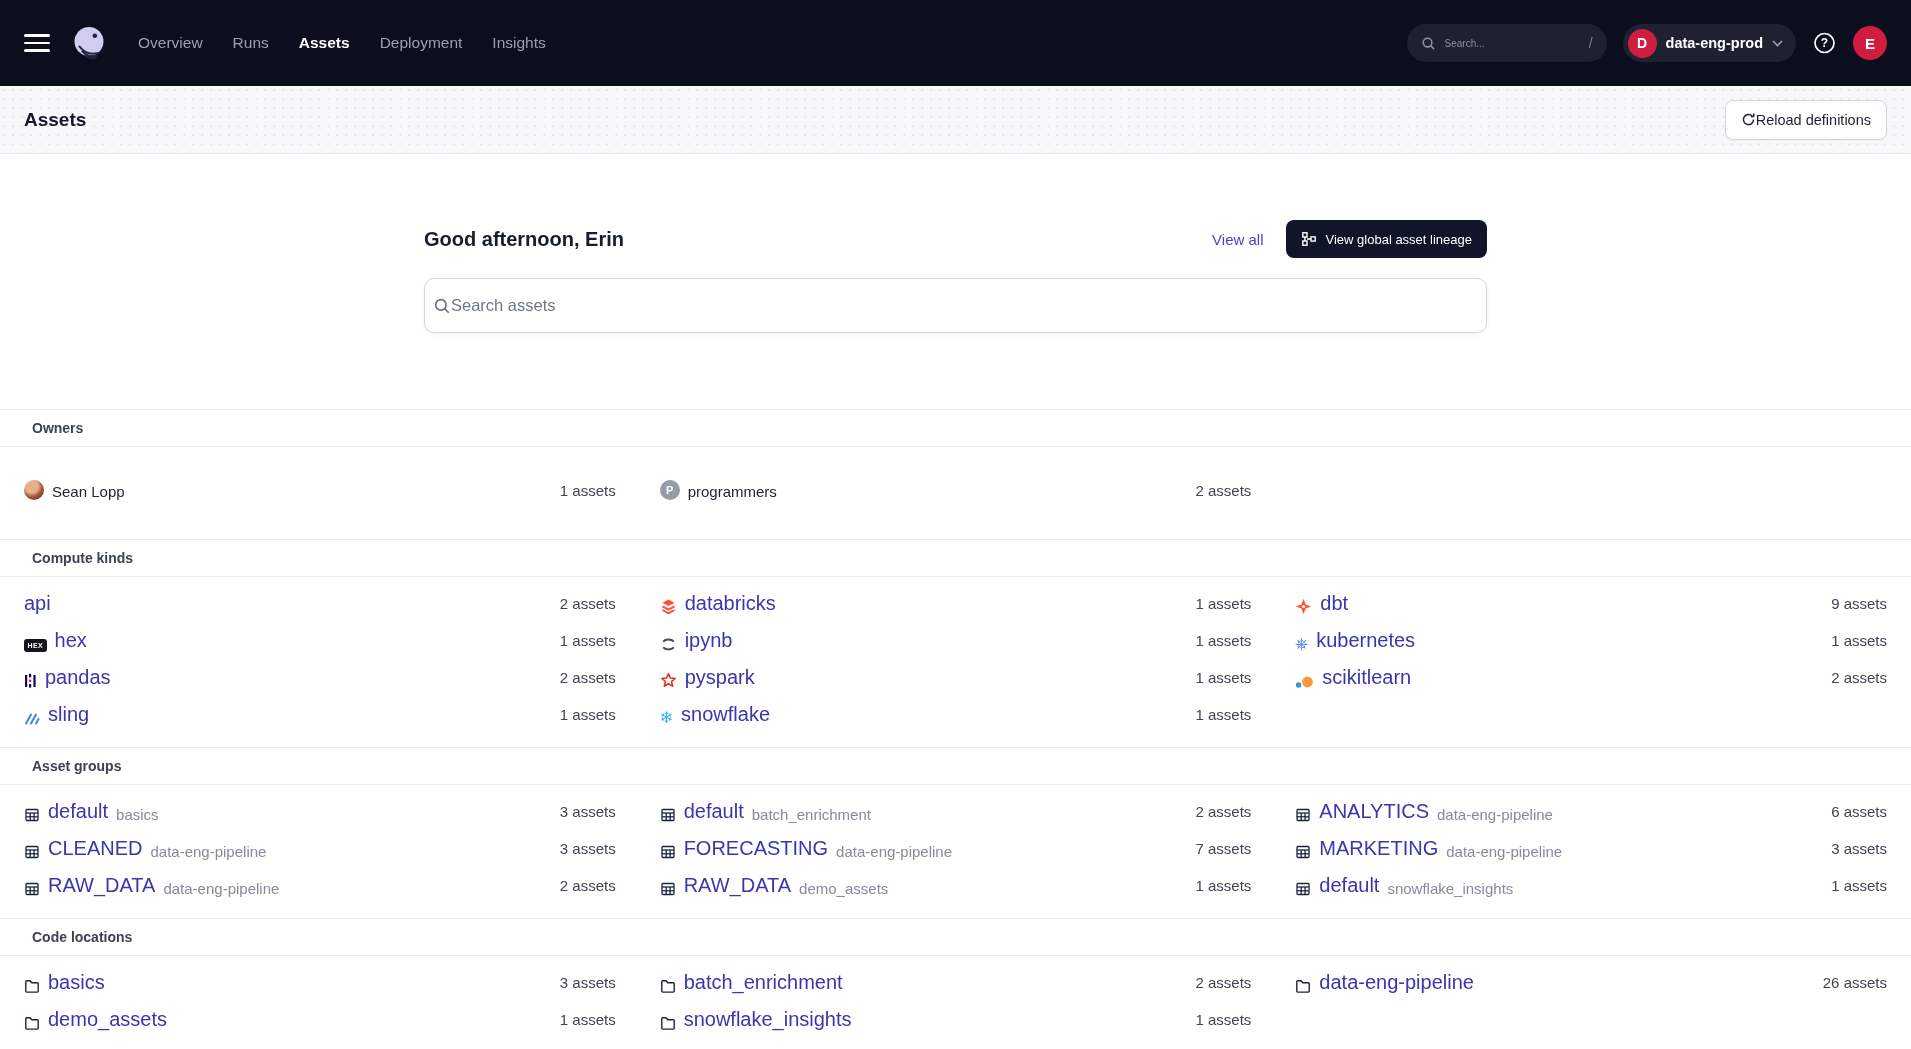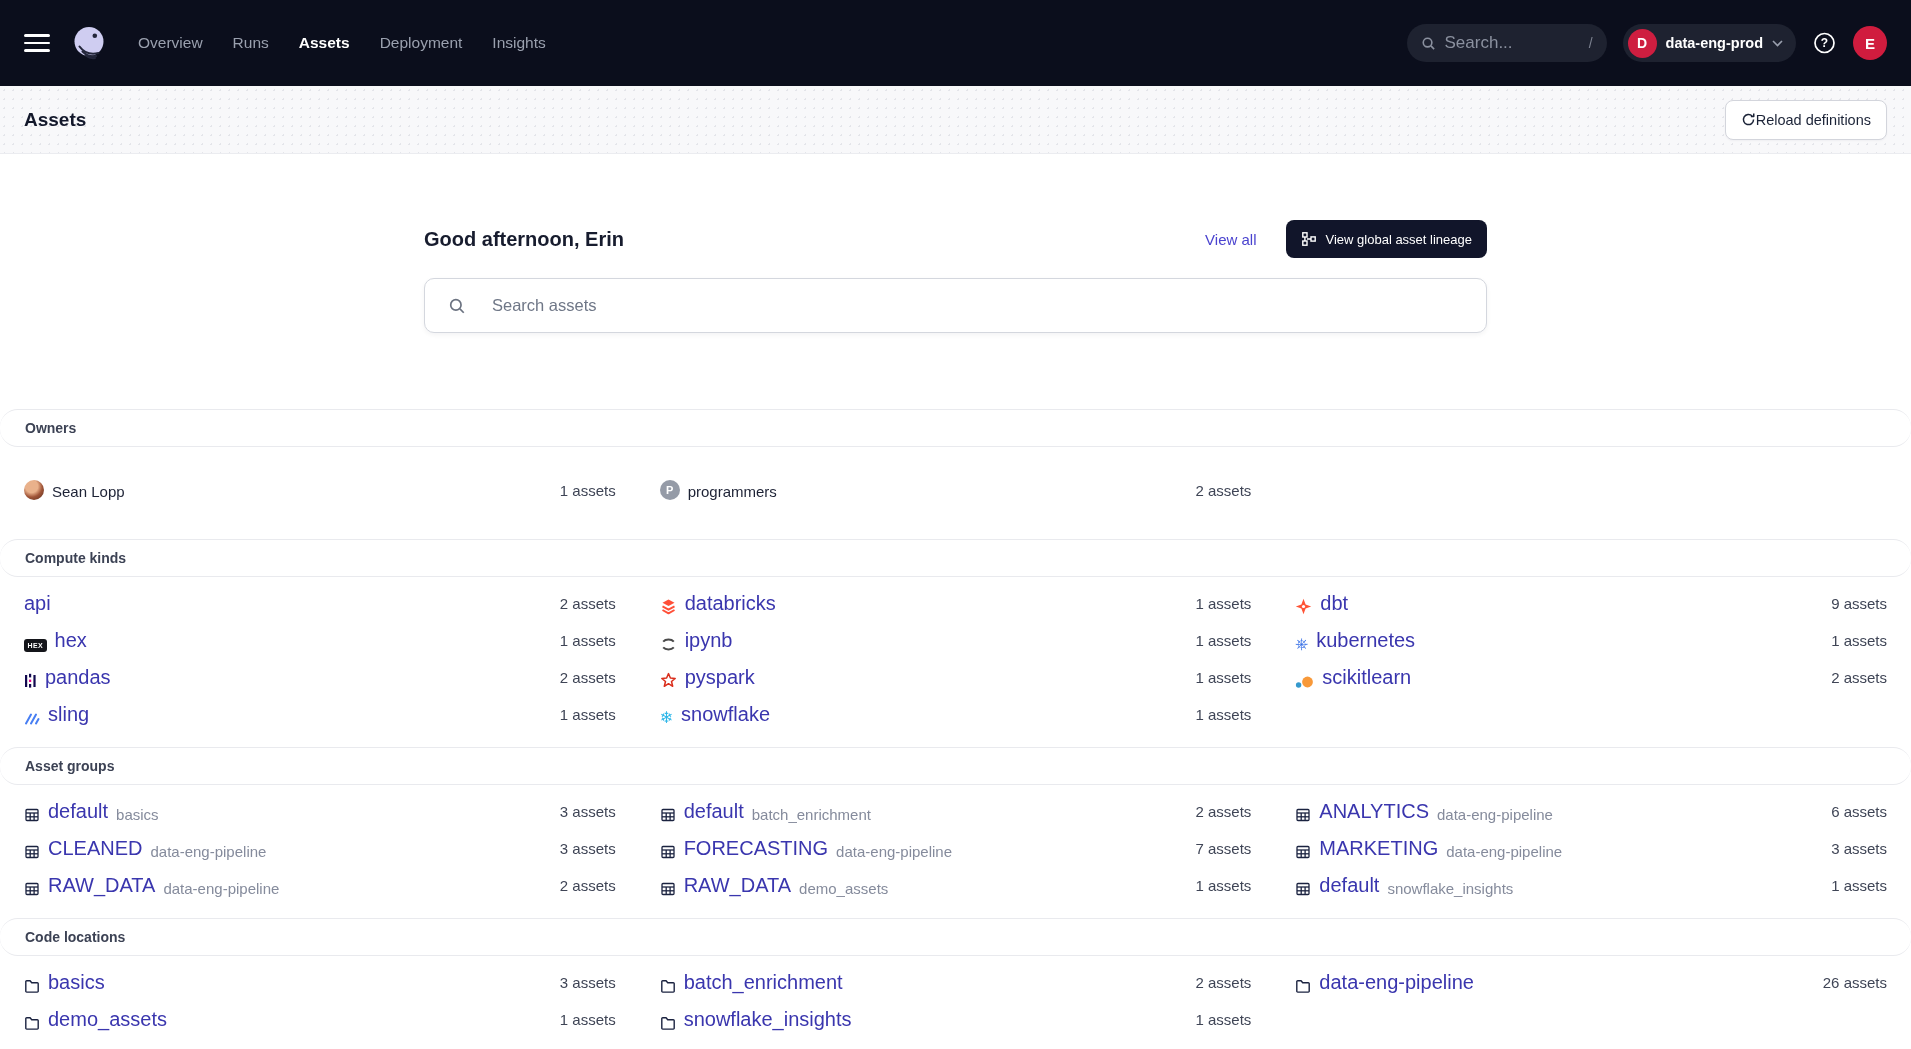--- a/index.html
+++ b/index.html
@@ -9,48 +9,48 @@
   
   .topnav { height: 86px; background: #0b0e1c; display: flex; align-items: center; padding: 0 24px; }
   .hamburger { width: 26px; height: 18px; display: flex; flex-direction: column; justify-content: space-between; cursor: pointer; margin-right: 18px; background: none; border: none; }
   .hamburger span { display: block; height: 2.6px; background: #ffffff; border-radius: 2px; }
   .logo { margin-right: 28px; display: flex; align-items: center; }
   .primary-nav { display: flex; align-items: center; gap: 30px; }
   .nav-link { font-size: 15.5px; color: #9aa0ae; text-decoration: none; cursor: pointer; }
   .nav-link.active { color: #ffffff; font-weight: 700; }
   .topnav-right { margin-left: auto; display: flex; align-items: center; gap: 16px; }
   .nav-search { width: 200px; height: 38px; background: #1e2230; border-radius: 19px; display: flex; align-items: center; padding: 0 14px; gap: 9px; color: #8b919f; }
-  .nav-search input { flex: 1; background: transparent; border: none; outline: none; color: #5eead4; font-size: 17px; width: 90px; font-family: "Liberation Sans", sans-serif; }
+  .nav-search input { flex: 1; background: transparent; border: none; outline: none; color: #5eead4; font-size: 10px; width: 90px; font-family: "Liberation Sans", sans-serif; }
   .nav-search input::placeholder { color: #8b919f; }
   .nav-search .slash { color: #7c8290; font-size: 14px; }
   .deploy-pill { height: 38px; background: #1e2230; border-radius: 19px; display: flex; align-items: center; gap: 9px; padding: 0 13px 0 5px; cursor: pointer; border: none; }
   .deploy-initial { width: 29px; height: 29px; border-radius: 50%; background: #ce1e40; color: #fff; font-size: 14px; font-weight: 700; display: flex; align-items: center; justify-content: center; }
   .deploy-name { color: #ffffff; font-size: 14.5px; font-weight: 600; }
   .help-btn { background: none; border: none; cursor: pointer; display: flex; }
   .nav-avatar { width: 34px; height: 34px; border-radius: 50%; background: #d01c3e; color: #fff; font-size: 15px; font-weight: 700; display: flex; align-items: center; justify-content: center; cursor: pointer; border: none; }
 
   
   .page-header { height: 68px; background: #f8f8fa; background-image: radial-gradient(#e4e5ea 1px, transparent 1px); background-size: 9px 9px; border-bottom: 1px solid #ebecf0; display: flex; align-items: center; justify-content: space-between; padding: 0 24px; }
   .page-title { font-size: 19px; font-weight: 700; color: #13182b; }
   .reload-btn { display: flex; align-items: center; background: #ffffff; border: 1px solid #d3d5dc; border-radius: 8px; height: 40px; padding: 0 15px; font-size: 14.5px; color: #1b2337; cursor: pointer; font-family: "Liberation Sans", sans-serif; box-shadow: 0 1px 2px rgba(16,22,40,.04); }
 
   
   .hero { width: 1063px; margin: 66px auto 0 auto; }
   .hero-row { display: flex; align-items: center; justify-content: space-between; margin-bottom: 20px; }
   .greeting { font-size: 20px; font-weight: 700; color: #171c2e; }
-  .hero-actions { display: flex; align-items: center; gap: 29px; }
+  .hero-actions { display: flex; align-items: center; gap: 22px; }
   .view-all { color: #4a43cf; font-size: 15px; text-decoration: none; cursor: pointer; }
   .lineage-btn { display: flex; align-items: center; gap: 9px; background: #11152a; color: #ffffff; border: none; border-radius: 8px; height: 38px; padding: 0 15px; font-size: 13px; cursor: pointer; font-family: "Liberation Sans", sans-serif; }
-  .asset-search { height: 55px; background: #fff; border: 1px solid #d4d7de; border-radius: 10px; box-shadow: 0 2px 5px rgba(16,22,40,.05); display: flex; align-items: center; gap: 26px; padding: 0 23px; }
+  .asset-search { height: 55px; background: #fff; border: 1px solid #d4d7de; border-radius: 10px; box-shadow: 0 2px 5px rgba(16,22,40,.05); display: flex; align-items: center; gap: 0; padding: 0 8px; }
   .asset-search input { flex: 1; border: none; outline: none; font-size: 16.5px; color: #1d2235; font-family: "Liberation Sans", sans-serif; }
   .asset-search input::placeholder { color: #6f7787; }
 
   
   #sections { margin-top: 76px; }
-  .section-header { border-top: 1px solid #e9eaee; border-bottom: 1px solid #e9eaee; padding: 10px 25px; font-size: 14px; font-weight: 600; color: #3c4254; border-radius: 18px; }
+  .section-header { border-top: 1px solid #e9eaee; border-bottom: 1px solid #e9eaee; padding: 10px 32px; font-size: 14px; font-weight: 600; color: #3c4254; }
   .section-rows { padding: 8px 0 14px 0; }
   .grid-row { display: grid; grid-template-columns: repeat(3, 1fr); column-gap: 44px; padding: 0 24px; height: 37px; align-items: center; }
   .grid-row.owner-row { height: 70px; }
   .cell { display: flex; align-items: center; justify-content: space-between; min-width: 0; }
   .cell-left { display: flex; align-items: flex-end; gap: 8px; min-width: 0; cursor: pointer; text-decoration: none; }
   .link-name { color: #3a36ae; font-size: 20px; font-weight: 500; white-space: nowrap; }
   .plain-name { color: #1d2235; font-size: 15px; white-space: nowrap; }
   .secondary-name { color: #858b9c; font-size: 15px; white-space: nowrap; }
   .count { color: #3f4556; font-size: 15px; white-space: nowrap; }
   .icon { display: inline-flex; align-items: center; justify-content: center; line-height: 1; }

